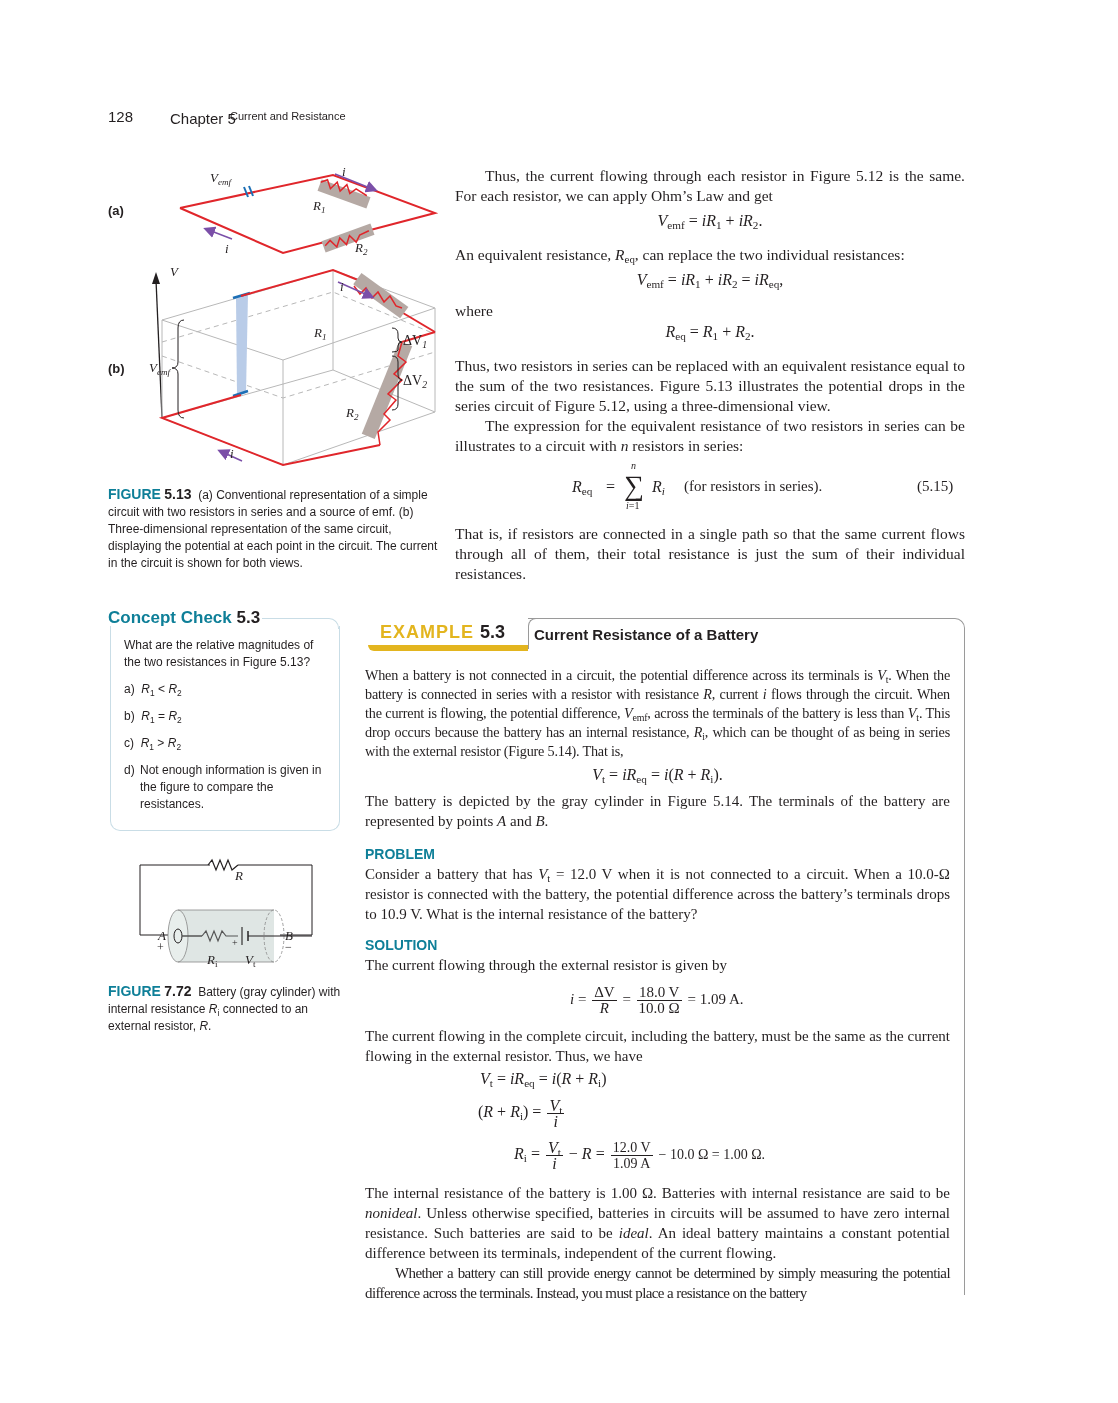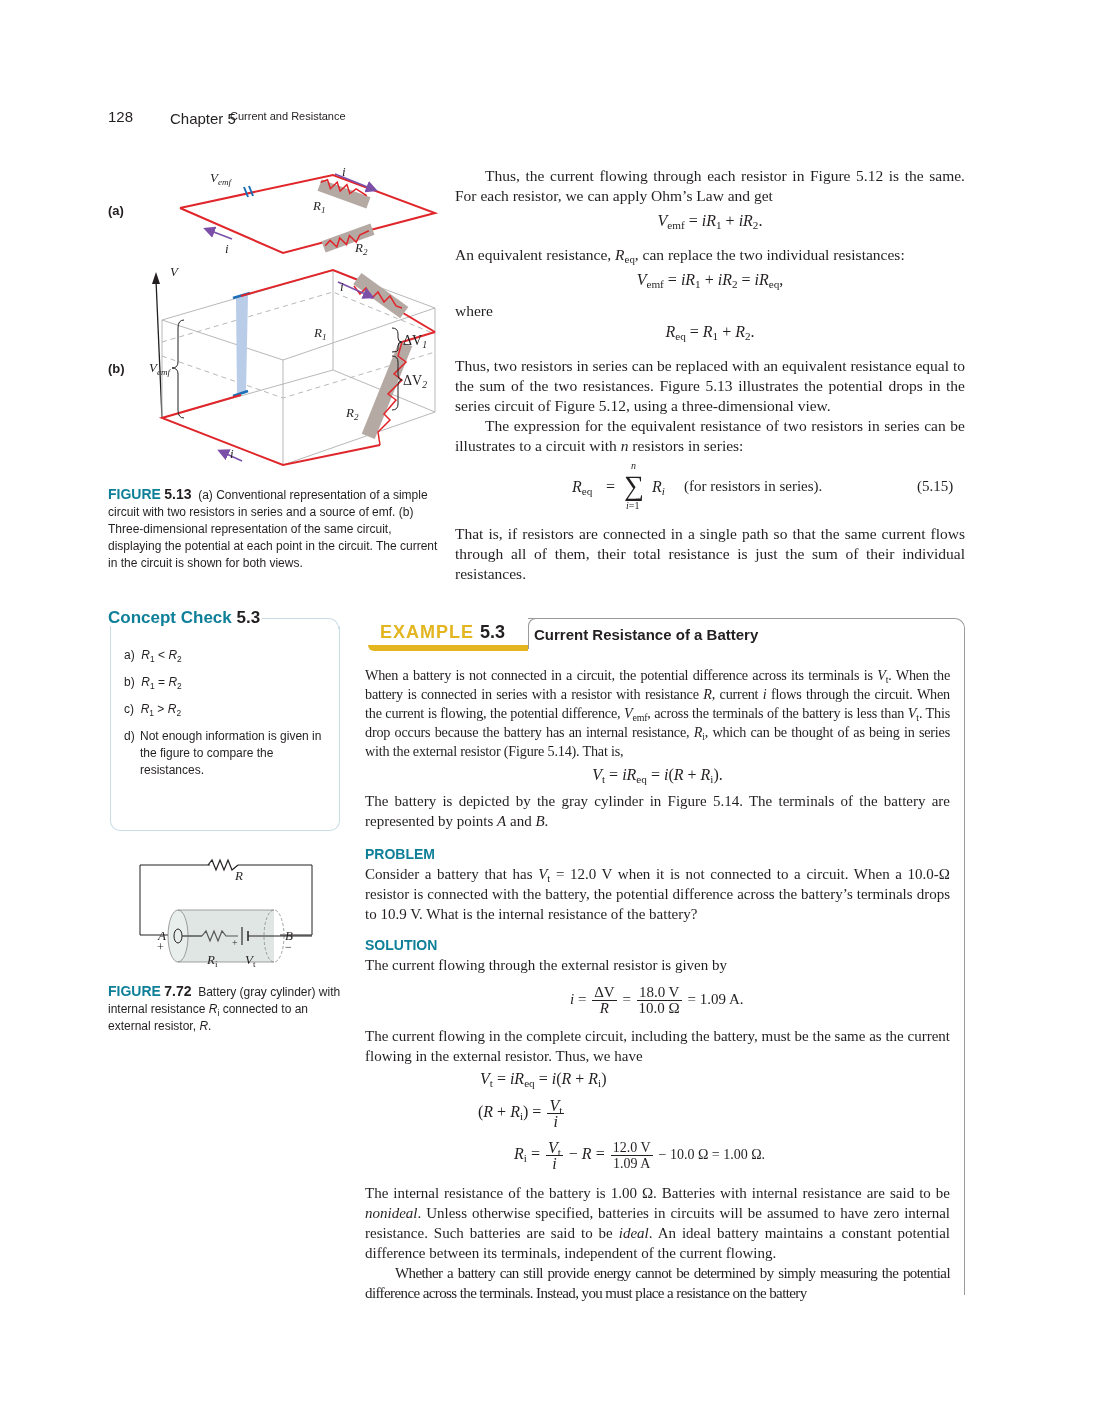--- a/index.html
+++ b/index.html
@@ -135,20 +135,21 @@
   <span class="abs it" style="left:80px;top:12px;">R<sub>i</sub></span>
   <span class="abs" style="left:112px;top:12px;font-size:15px;">(for resistors in series).</span>
   <span class="abs" style="left:345px;top:12px;font-size:15px;">(5.15)</span>
 </div>
 <div class="abs serif body-text" style="left:455px;top:524px;width:510px;">That is, if resistors are connected in a single path so that the same current flows through all of them, their total resistance is just the sum of their individual resistances.</div>
 
 <div class="abs cc-box"></div>
 <div class="abs cc-topline"></div>
 <div class="abs sans cc-title"><span class="teal">Concept Check</span> <span>5.3</span></div>
 <div class="abs sans cc-body">
+  <div>What are the relative magnitudes of the two resistances in Figure 5.13?</div>
   <div class="cc-opt"><span>a)</span>&nbsp; <span class="it">R</span><sub>1</sub> <span>&lt;</span> <span class="it">R</span><sub>2</sub></div>
   <div class="cc-opt"><span>b)</span>&nbsp; <span class="it">R</span><sub>1</sub> <span>=</span> <span class="it">R</span><sub>2</sub></div>
   <div class="cc-opt"><span>c)</span>&nbsp; <span class="it">R</span><sub>1</sub> <span>&gt;</span> <span class="it">R</span><sub>2</sub></div>
   <div class="cc-opt" style="display:flex;">
       <span style="min-width:16px;">d)</span>
       <span>Not enough information is given in the figure to compare the resistances.</span>
     </div>
 </div>
 
 <svg class="abs" style="left:130px;top:855px;" width="190" height="120">

